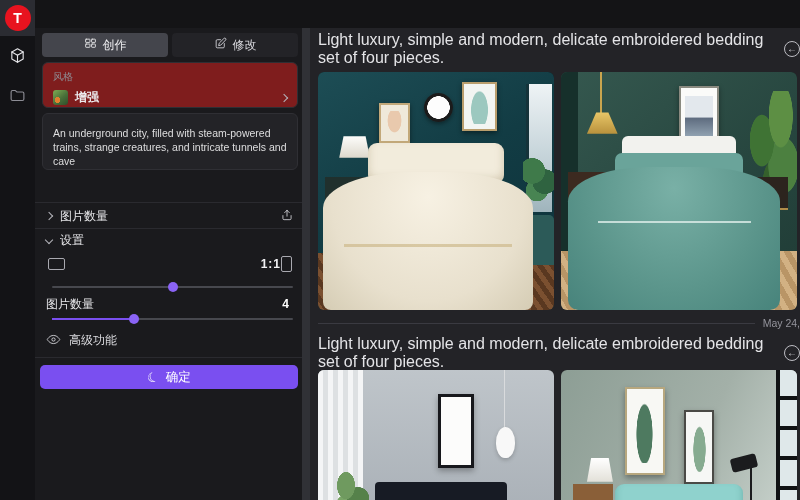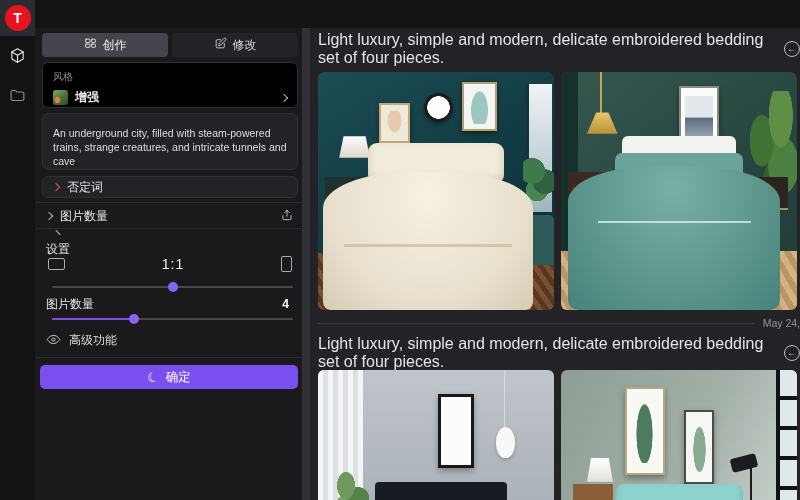--- a/index.html
+++ b/index.html
@@ -30,21 +30,21 @@
 
   #tabs { left:7px; top:5px; right:4px; height:24px; display:flex; gap:4px; }
   .tab { flex:1; display:flex; align-items:center; justify-content:center; gap:6px;
     border-radius:4px; font-size:12px; color:#d9d9de; background:#232327; cursor:pointer; }
   .tab.active { background:#44454c; color:#f0f0f2; }
   .tab svg { width:13px; height:13px; stroke:currentColor; fill:none;
     stroke-width:1.6; stroke-linecap:round; stroke-linejoin:round; }
 
   .box { left:7px; right:4px; background:#232327; border:1px solid #2f2f34;
     border-radius:6px; }
-  #style-box { top:34px; height:46px; background:#000000; padding:7px 10px 0; }
+  #style-box { top:34px; height:46px; background:#7f1d1d; padding:7px 10px 0; }
   #style-label { font-size:10px; color:#8f8f96; }
   #style-row { margin-top:5px; display:flex; align-items:center; gap:7px;
     color:#ececef; font-size:12px; font-weight:bold; cursor:pointer; }
   #style-thumb { width:15px; height:15px; border-radius:3px;
     background:radial-gradient(circle at 30% 65%, #e0812f 0 3px, transparent 3px),
       linear-gradient(140deg,#7fae53 0%, #49703a 55%, #2f4d2a 100%); }
   #style-chevron { margin-left:auto; }
 
   #prompt-box { top:85px; height:57px; padding:7px 10px; }
   #prompt-head { display:flex; align-items:center; gap:8px; font-size:12px;
@@ -56,29 +56,29 @@
   .sep { left:0; right:0; height:1px; background:#2a2a2f; }
 
   #upload-row { left:7px; right:4px; top:176px; height:24px; display:flex;
     align-items:center; gap:8px; padding:0 4px; font-size:12px; color:#e6e6e9;
     cursor:pointer; }
   #upload-icon { margin-left:auto; color:#cfcfd4; }
   #upload-icon svg { width:14px; height:14px; stroke:currentColor; fill:none;
     stroke-width:1.5; stroke-linecap:round; stroke-linejoin:round; }
 
   #settings-head { left:7px; top:204px; height:16px; display:flex; align-items:center;
-    gap:8px; padding:0 4px; font-size:12px; color:#e6e6e9; cursor:pointer;flex-direction:column; }
+    gap:8px; padding:0 4px; font-size:12px; color:#e6e6e9; cursor:pointer; }
 
   #aspect-row { left:7px; right:4px; top:226px; height:20px; display:flex;
     align-items:center; padding:0 6px; color:#a9a9b0; }
   .ratio-icon { border:1.5px solid #a9a9b0; border-radius:2px; }
   #ratio-land { width:17px; height:12px; }
   #ratio-port { width:11px; height:16px; }
-  #ratio-value { flex:1; text-align:center; color:#f2f2f4; font-size:14px;
-    font-weight:normal; letter-spacing:1px; }
+  #ratio-value { flex:1; text-align:right; color:#f2f2f4; font-size:12px;
+    font-weight:bold; letter-spacing:1px; }
 
   .slider { left:17px; right:9px; height:10px; cursor:pointer; }
   .track { position:absolute; left:0; right:0; top:4px; height:2px; background:#47484e;
     border-radius:1px; }
   .fill { position:absolute; left:0; top:4px; height:2px; background:#7a4ff0; }
   .knob { position:absolute; top:0; width:10px; height:10px; border-radius:50%;
     background:#8a63f5; }
   #slider-aspect { top:254px; }
   #slider-aspect .knob { left:calc(50% - 5px); }
   #slider-qty { top:286px; }
@@ -296,24 +296,20 @@
       <span id="style-thumb"></span>
       <span>增强</span>
       <span id="style-chevron" class="chev right"></span>
     </div>
   </div>
 
   <div id="prompt-box" class="box abs">
     <div id="prompt-text">An underground city, filled with steam-powered trains, strange creatures, and intricate tunnels and cave</div>
   </div>
 
-  <div id="neg-box" class="box abs">
-    <span class="chev right red"></span>
-    <span>否定词</span>
-  </div>
 
   <div class="sep abs" style="top:174px;"></div>
 
   <div id="upload-row" class="abs">
     <span class="chev right"></span>
     <span>图片数量</span>
     <span id="upload-icon">
       <svg viewBox="0 0 24 24">
           <path d="M12 14V4m0 0L8 8m4-4l4 4"></path>
       <path d="M5 13v5a2 2 0 002 2h10a2 2 0 002-2v-5"></path>

